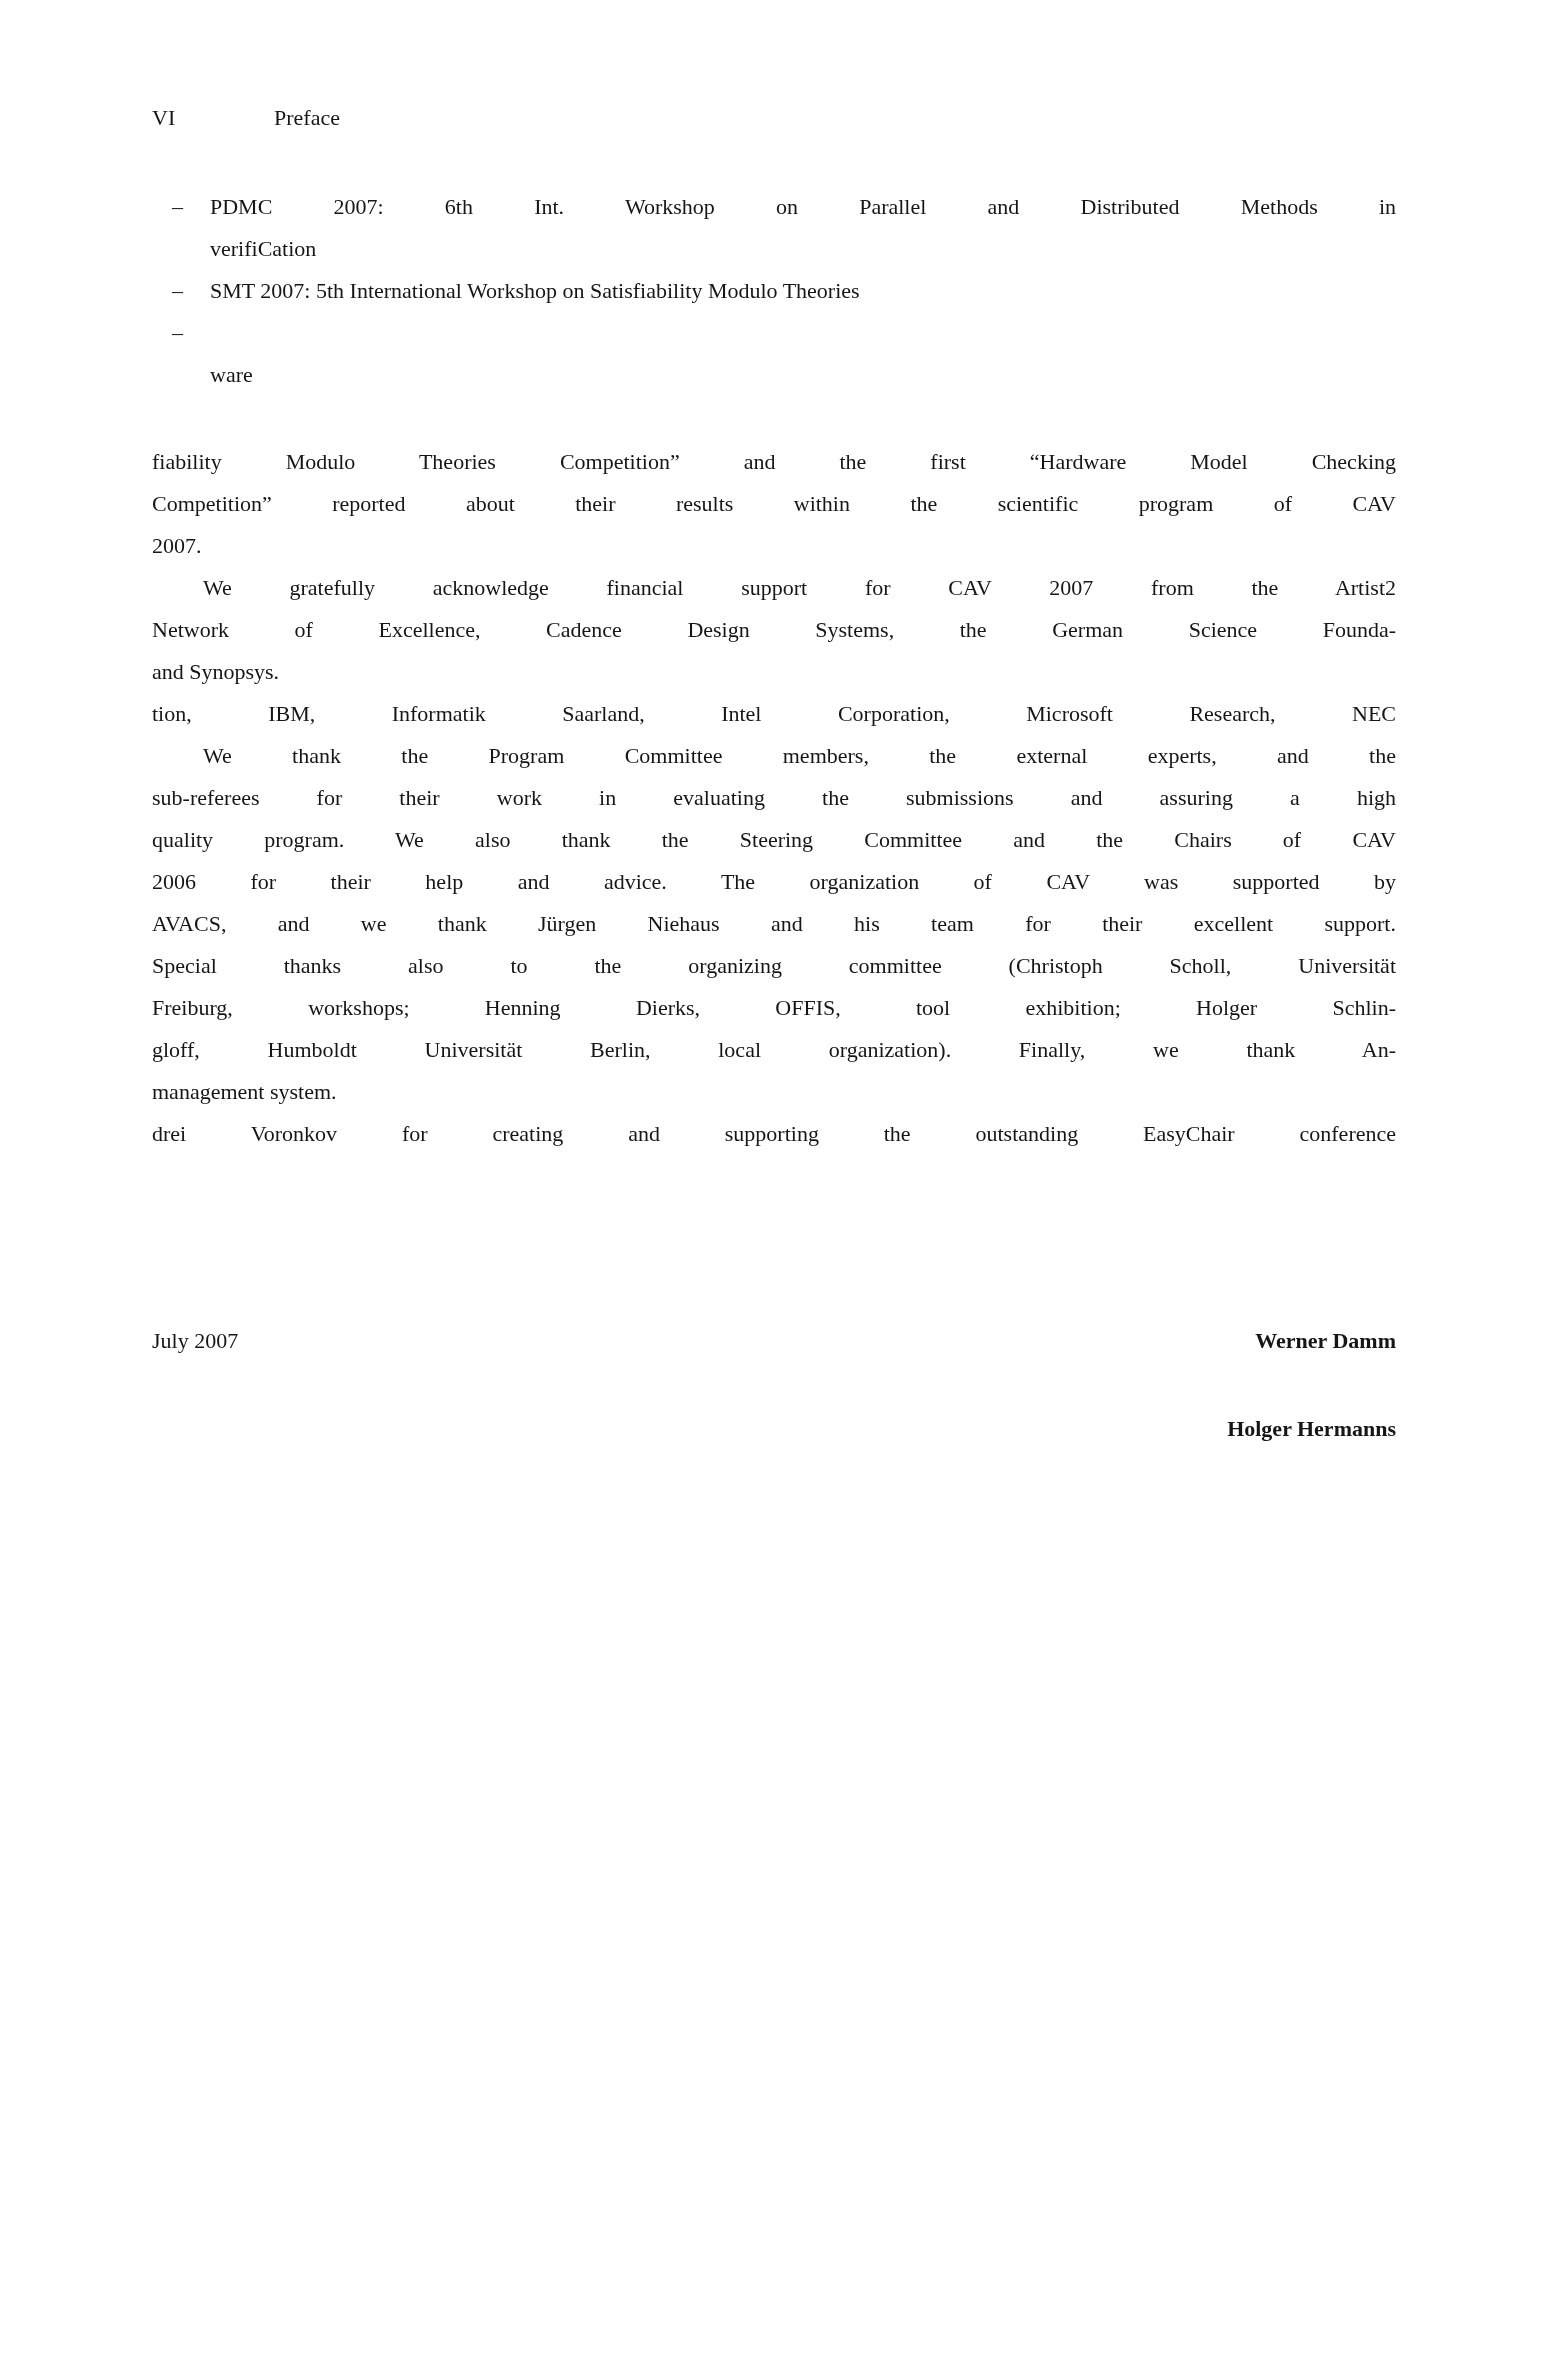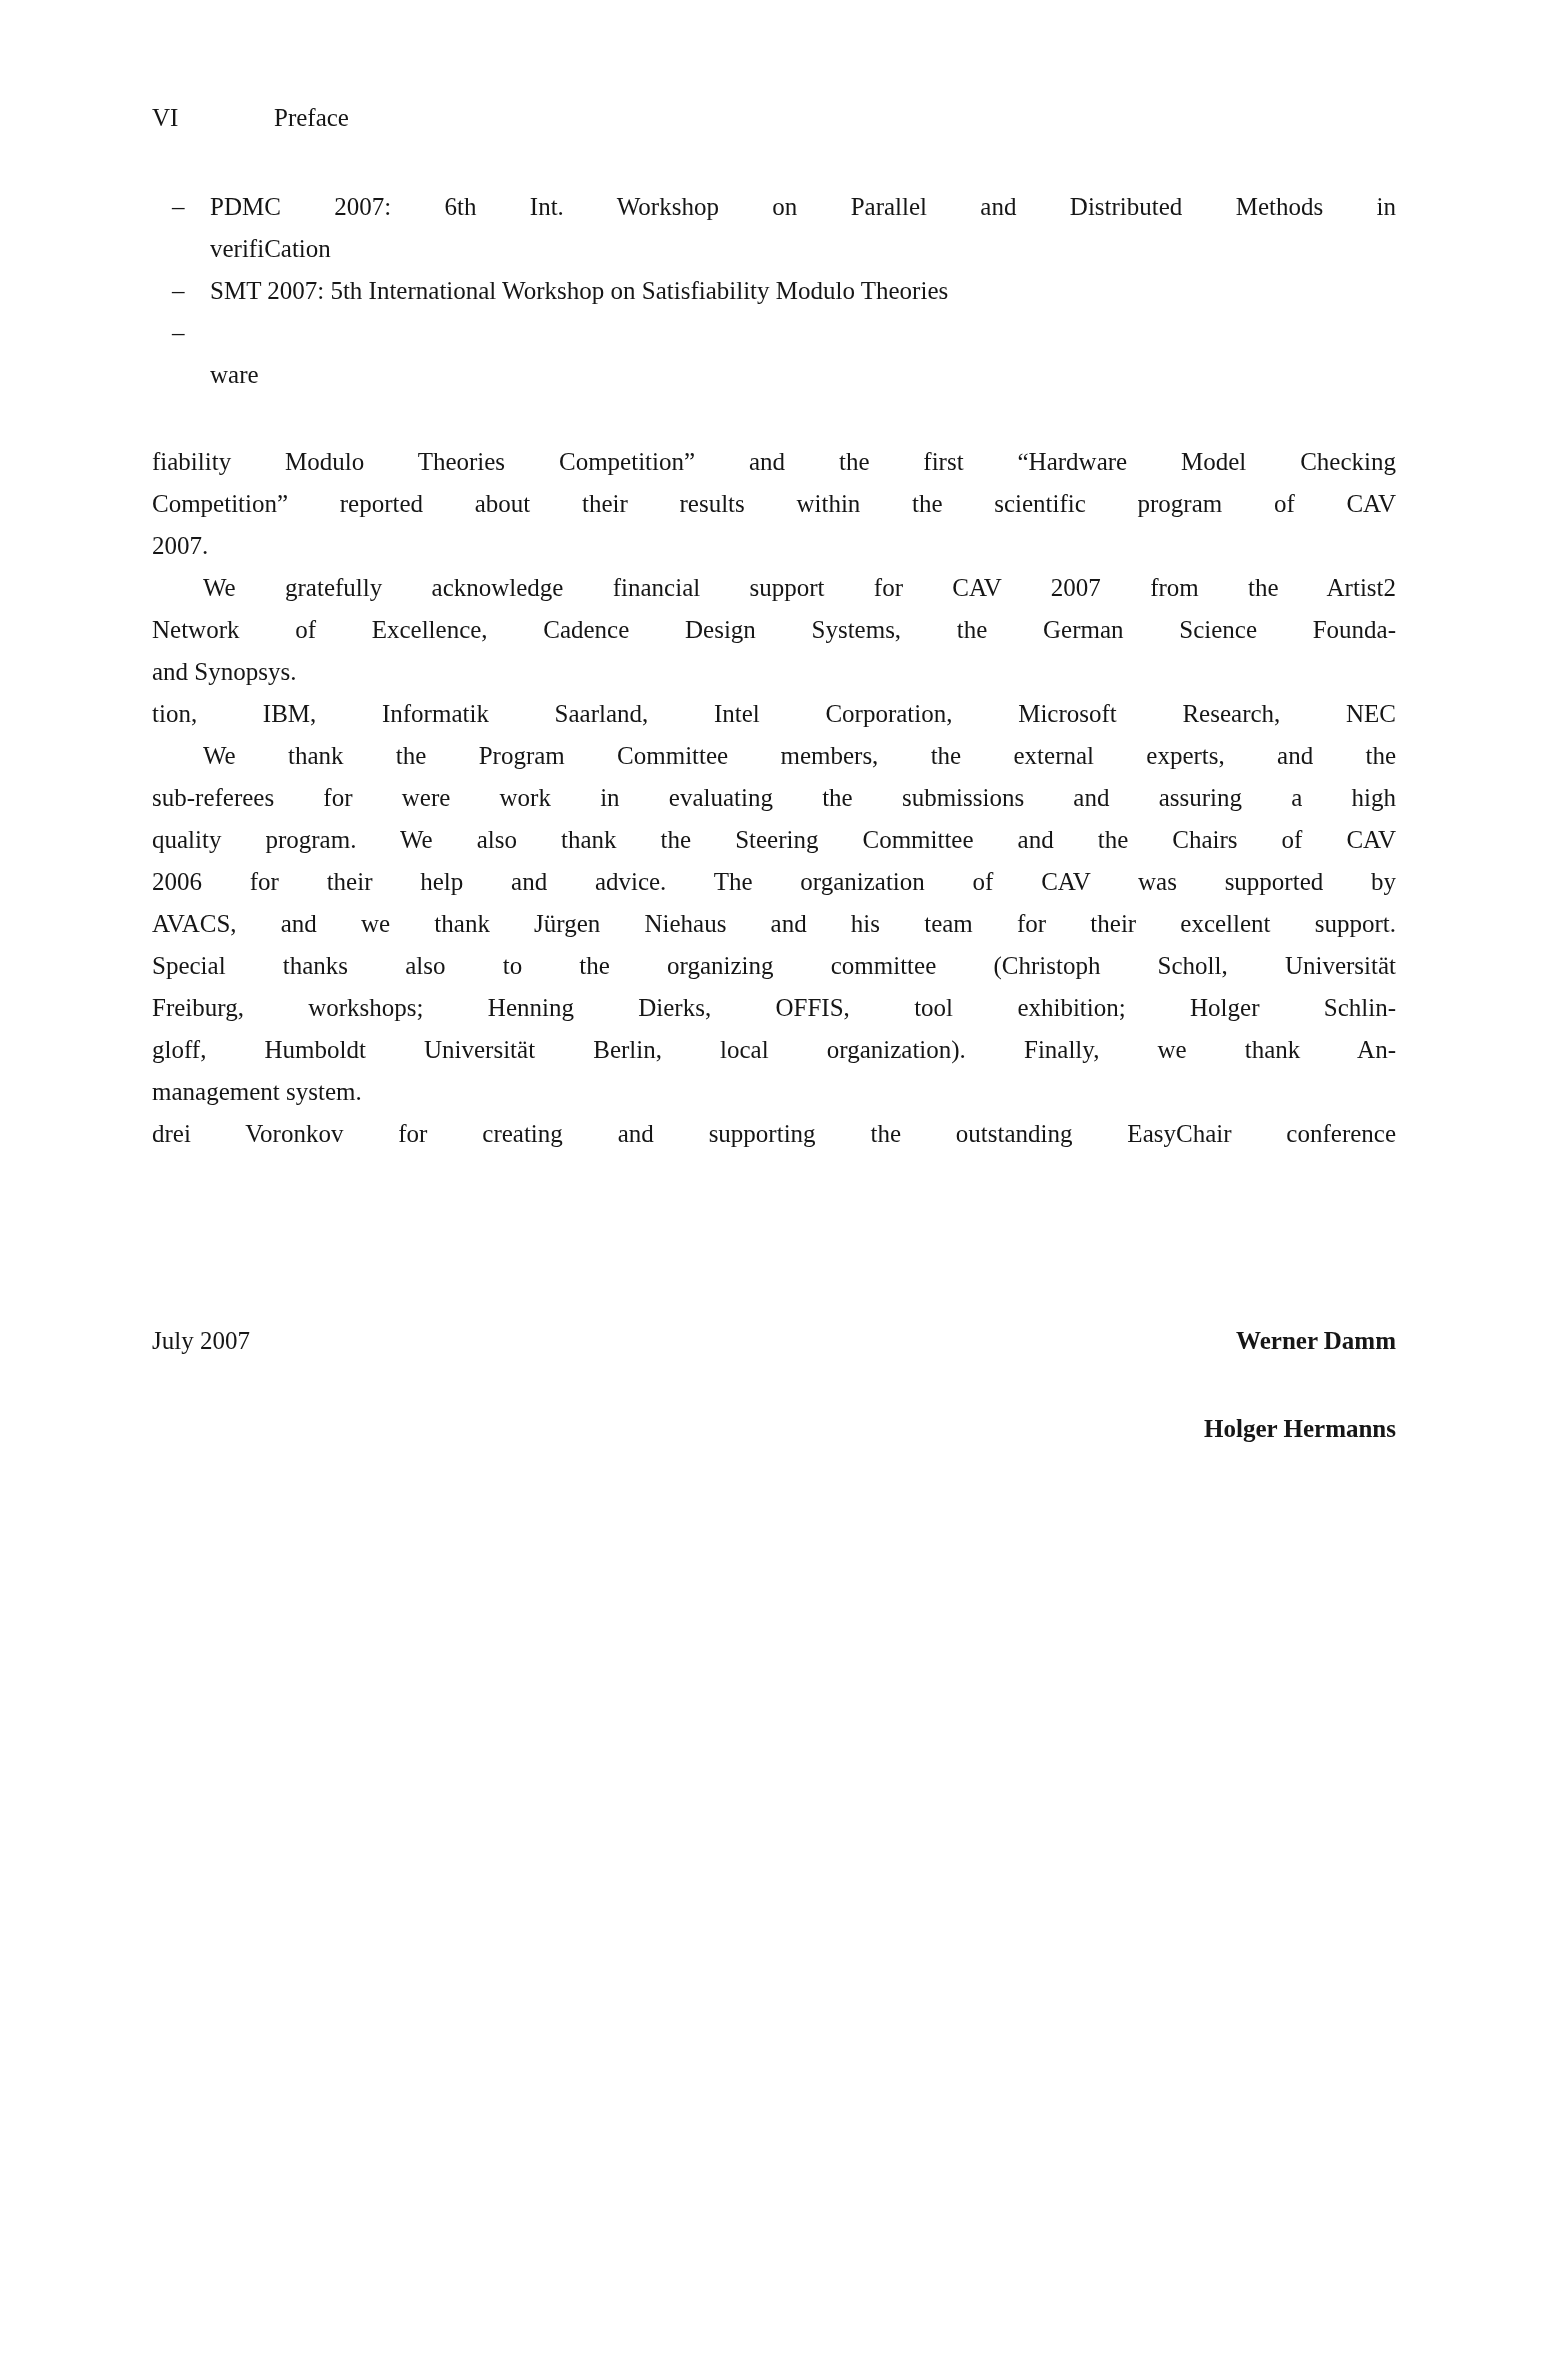--- a/index.html
+++ b/index.html
@@ -6,21 +6,21 @@
     margin: 0;
     padding: 0;
     background: #ffffff;
   }
   .page {
     position: relative;
     width: 1549px;
     height: 2377px;
     background: #ffffff;
     font-family: "Liberation Serif", "DejaVu Serif", serif;
-    font-size: 25px;
+    font-size: 22px;
     line-height: 42px;
     color: #161616;
     overflow: hidden;
   }
   
   .running-head {
     position: absolute;
     top: 97px;
     left: 152px;
     width: 1244px;
@@ -121,21 +121,21 @@
 
     <div>
       <div class="line j indent">We gratefully acknowledge financial support for CAV 2007 from the Artist2</div>
       <div class="line j">Network of Excellence, Cadence Design Systems, the German Science Founda-</div>
       <div class="line">and Synopsys.</div>
       <div class="line j">tion, IBM, Informatik Saarland, Intel Corporation, Microsoft Research, NEC</div>
     </div>
 
     <div>
       <div class="line j indent">We thank the Program Committee members, the external experts, and the</div>
-      <div class="line j">sub-referees for were work in evaluating the submissions and assuring a high</div>
+      <div class="line j">sub-referees for their work in evaluating the submissions and assuring a high</div>
       <div class="line j">quality program. We also thank the Steering Committee and the Chairs of CAV</div>
       <div class="line j">2006 for their help and advice. The organization of CAV was supported by</div>
       <div class="line j">AVACS, and we thank Jürgen Niehaus and his team for their excellent support.</div>
       <div class="line j">Special thanks also to the organizing committee (Christoph Scholl, Universität</div>
       <div class="line j">Freiburg, workshops; Henning Dierks, OFFIS, tool exhibition; Holger Schlin-</div>
       <div class="line j">gloff, Humboldt Universität Berlin, local organization). Finally, we thank An-</div>
       <div class="line">management system.</div>
       <div class="line j">drei Voronkov for creating and supporting the outstanding EasyChair conference</div>
     </div>
 

